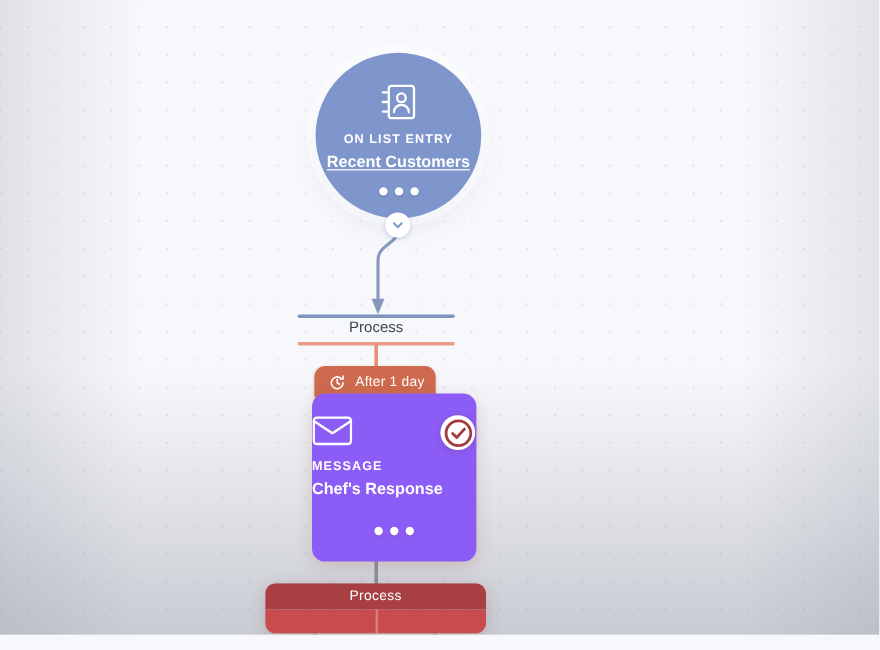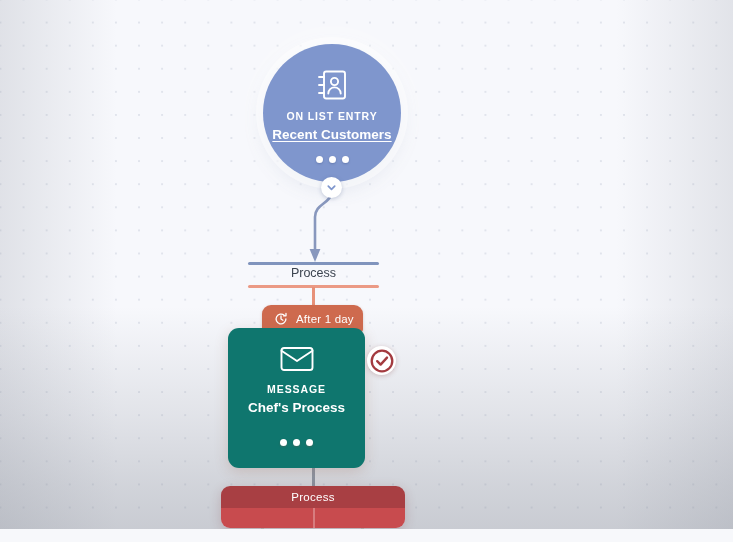--- a/index.html
+++ b/index.html
@@ -148,25 +148,25 @@
   #delay-pill .delay-label{
     font-size:11.5px;
     color:#ffffff;
     font-weight:500;
     letter-spacing:.2px;
   }
 
   
   #message-card{
     position:absolute;
-    left:228px; top:328px;
+    left:260px; top:328px;
     width:137px; height:140px;
-    background:#0f766e;
+    background:#8b5cf6;
     border-radius:11px;
-    display:flex; flex-direction:column; align-items:center;
+    display:flex; flex-direction:column; align-items:flex-start;
     box-shadow:0 4px 14px rgba(150,90,70,.22);
     cursor:pointer;
     z-index:4;
   }
   #message-card .mc-icon{
     margin-top:18px;
     width:34px; height:26px; display:block;
   }
   #message-card .mc-kicker{
     margin-top:11px;
@@ -317,21 +317,21 @@
   </div>
 
   <div id="message-card">
     <span class="mc-icon">
       <svg viewBox="0 0 34 26" width="34" height="26" fill="none" stroke="#ffffff" stroke-width="1.9" stroke-linecap="round" stroke-linejoin="round">
         <rect x="1.5" y="2" width="31" height="22" rx="2.6"></rect>
         <polyline points="1.5,4.8 17,15 32.5,4.8"></polyline>
       </svg>
     </span>
     <span class="mc-kicker">MESSAGE</span>
-    <span class="mc-title">Chef's Process</span>
+    <span class="mc-title">Chef's Response</span>
     <span class="dots3">
       <i></i>
       <i></i>
       <i></i>
     </span>
   </div>
 
   <div id="status-badge">
     <svg viewBox="0 0 26 26" width="26" height="26" fill="none">
       <circle cx="13" cy="13" r="10.3" stroke="#a33a3f" stroke-width="2.3" fill="#ffffff"></circle>

